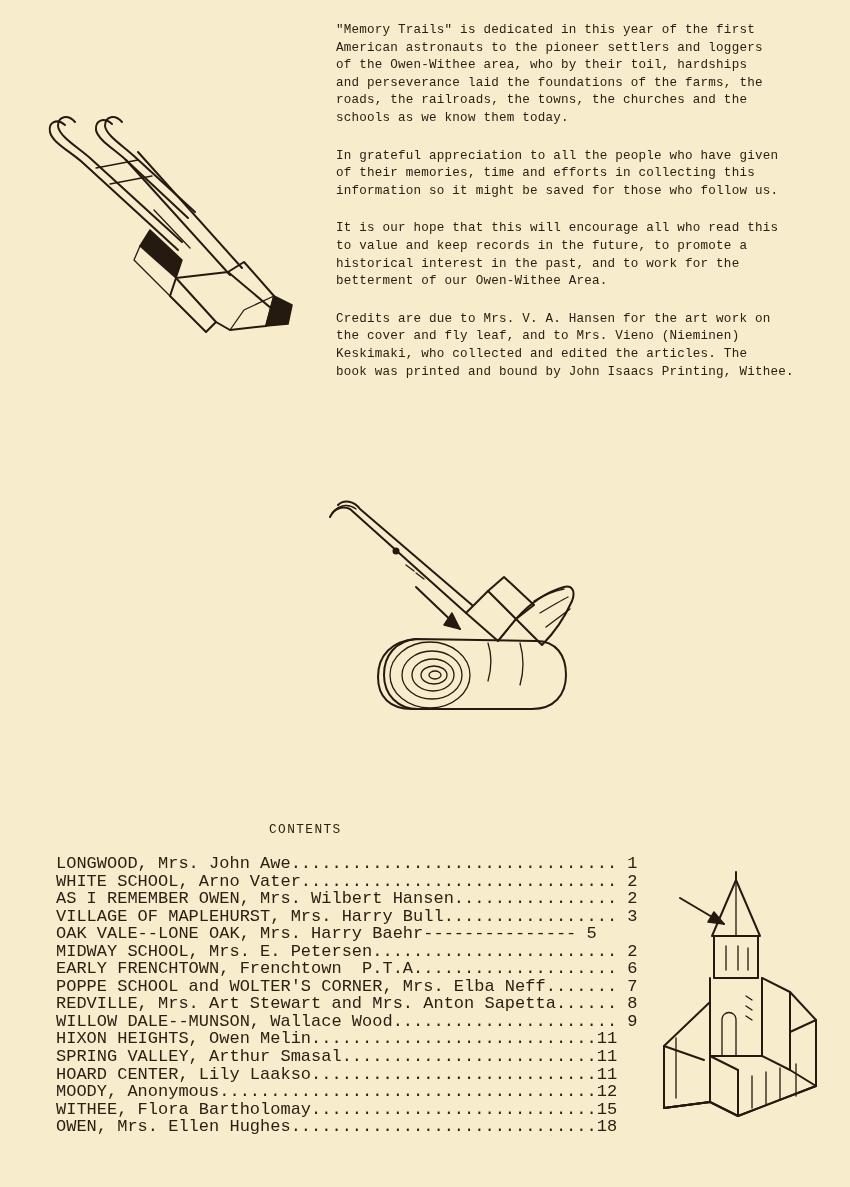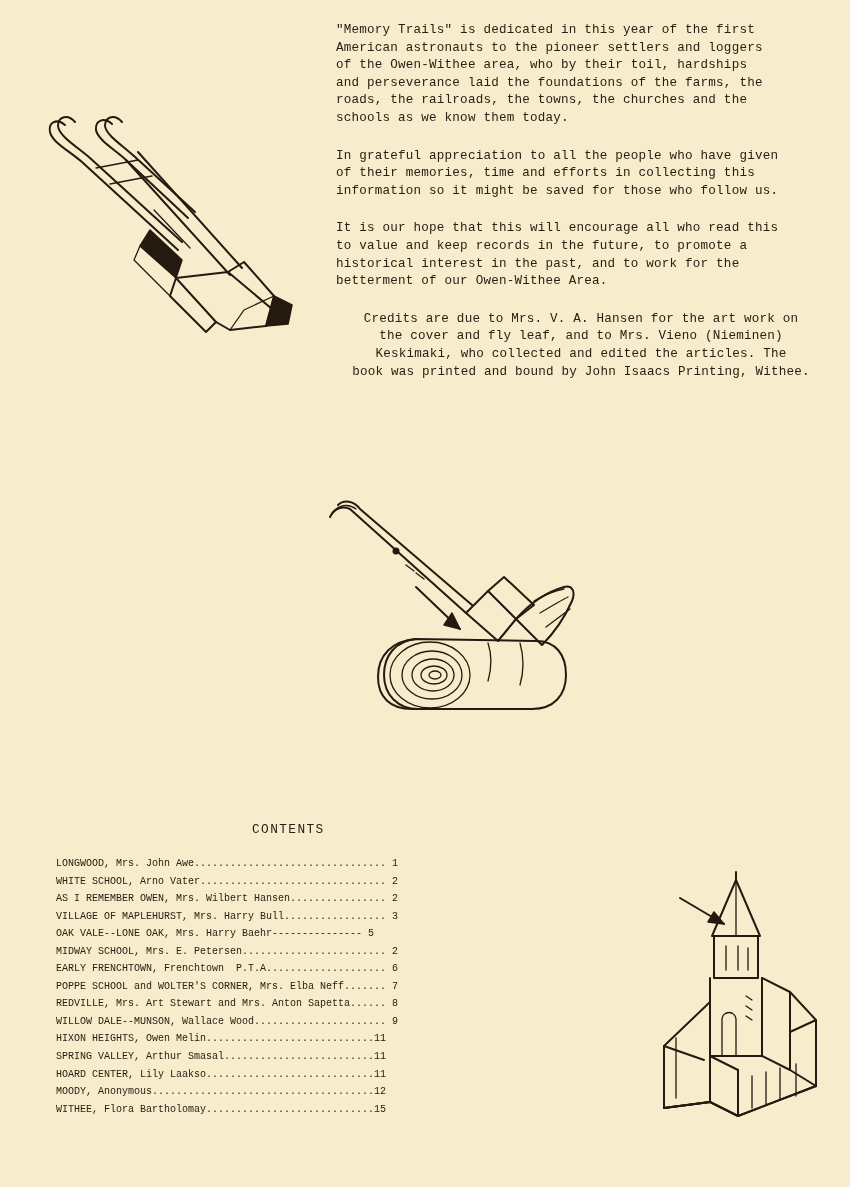--- a/index.html
+++ b/index.html
@@ -29,39 +29,39 @@
     width: 490px;
   }
   .dedication p {
     margin: 0 0 20px 0;
     font-size: 12.6px;
     line-height: 17.6px;
     letter-spacing: 0.2px;
     white-space: pre-line;
     color: #2a2114;
   }
-  .dedication p:last-child { margin-bottom: 0; text-align: center; }
+  .dedication p:last-child { margin-bottom: 0; }
 
   
   .contents-heading {
     position: absolute;
-    left: 252px;
+    left: 269px;
     top: 822px;
     font-size: 12.8px;
     letter-spacing: 1.4px;
     color: #2a2114;
   }
   .contents-list {
     position: absolute;
     left: 56px;
     top: 855px;
     width: 500px;
   }
   .toc-row {
-    font-size: 10px;
+    font-size: 17px;
     line-height: 17.55px;
     white-space: pre;
     color: #2a2114;
   }
 
   
   .illus { position: absolute; }
   #plow-illustration { left: 30px; top: 100px; }
   #log-illustration { left: 320px; top: 495px; }
   #church-illustration { left: 640px; top: 870px; }
@@ -186,20 +186,21 @@
     <div class="toc-row">MIDWAY SCHOOL, Mrs. E. Petersen........................ 2</div>
     <div class="toc-row">EARLY FRENCHTOWN, Frenchtown  P.T.A.................... 6</div>
     <div class="toc-row">POPPE SCHOOL and WOLTER'S CORNER, Mrs. Elba Neff....... 7</div>
     <div class="toc-row">REDVILLE, Mrs. Art Stewart and Mrs. Anton Sapetta...... 8</div>
     <div class="toc-row">WILLOW DALE--MUNSON, Wallace Wood...................... 9</div>
     <div class="toc-row">HIXON HEIGHTS, Owen Melin............................11</div>
     <div class="toc-row">SPRING VALLEY, Arthur Smasal.........................11</div>
     <div class="toc-row">HOARD CENTER, Lily Laakso............................11</div>
     <div class="toc-row">MOODY, Anonymous.....................................12</div>
     <div class="toc-row">WITHEE, Flora Bartholomay............................15</div>
+    <div class="toc-row">OWEN, Mrs. Ellen Hughes..............................18</div>
   </div>
 
   <div class="illus" id="church-illustration">
     <svg width="200" height="260" viewBox="0 0 200 260">
 
       <path class="ink" d="M96 10 L72 66 L120 66 Z"></path>
       <path class="ink-thin" d="M96 10 L96 66"></path>
       <path class="ink" d="M96 2 L96 12"></path>
 
       <path class="ink" d="M74 66 L74 108 L118 108 L118 66"></path>

